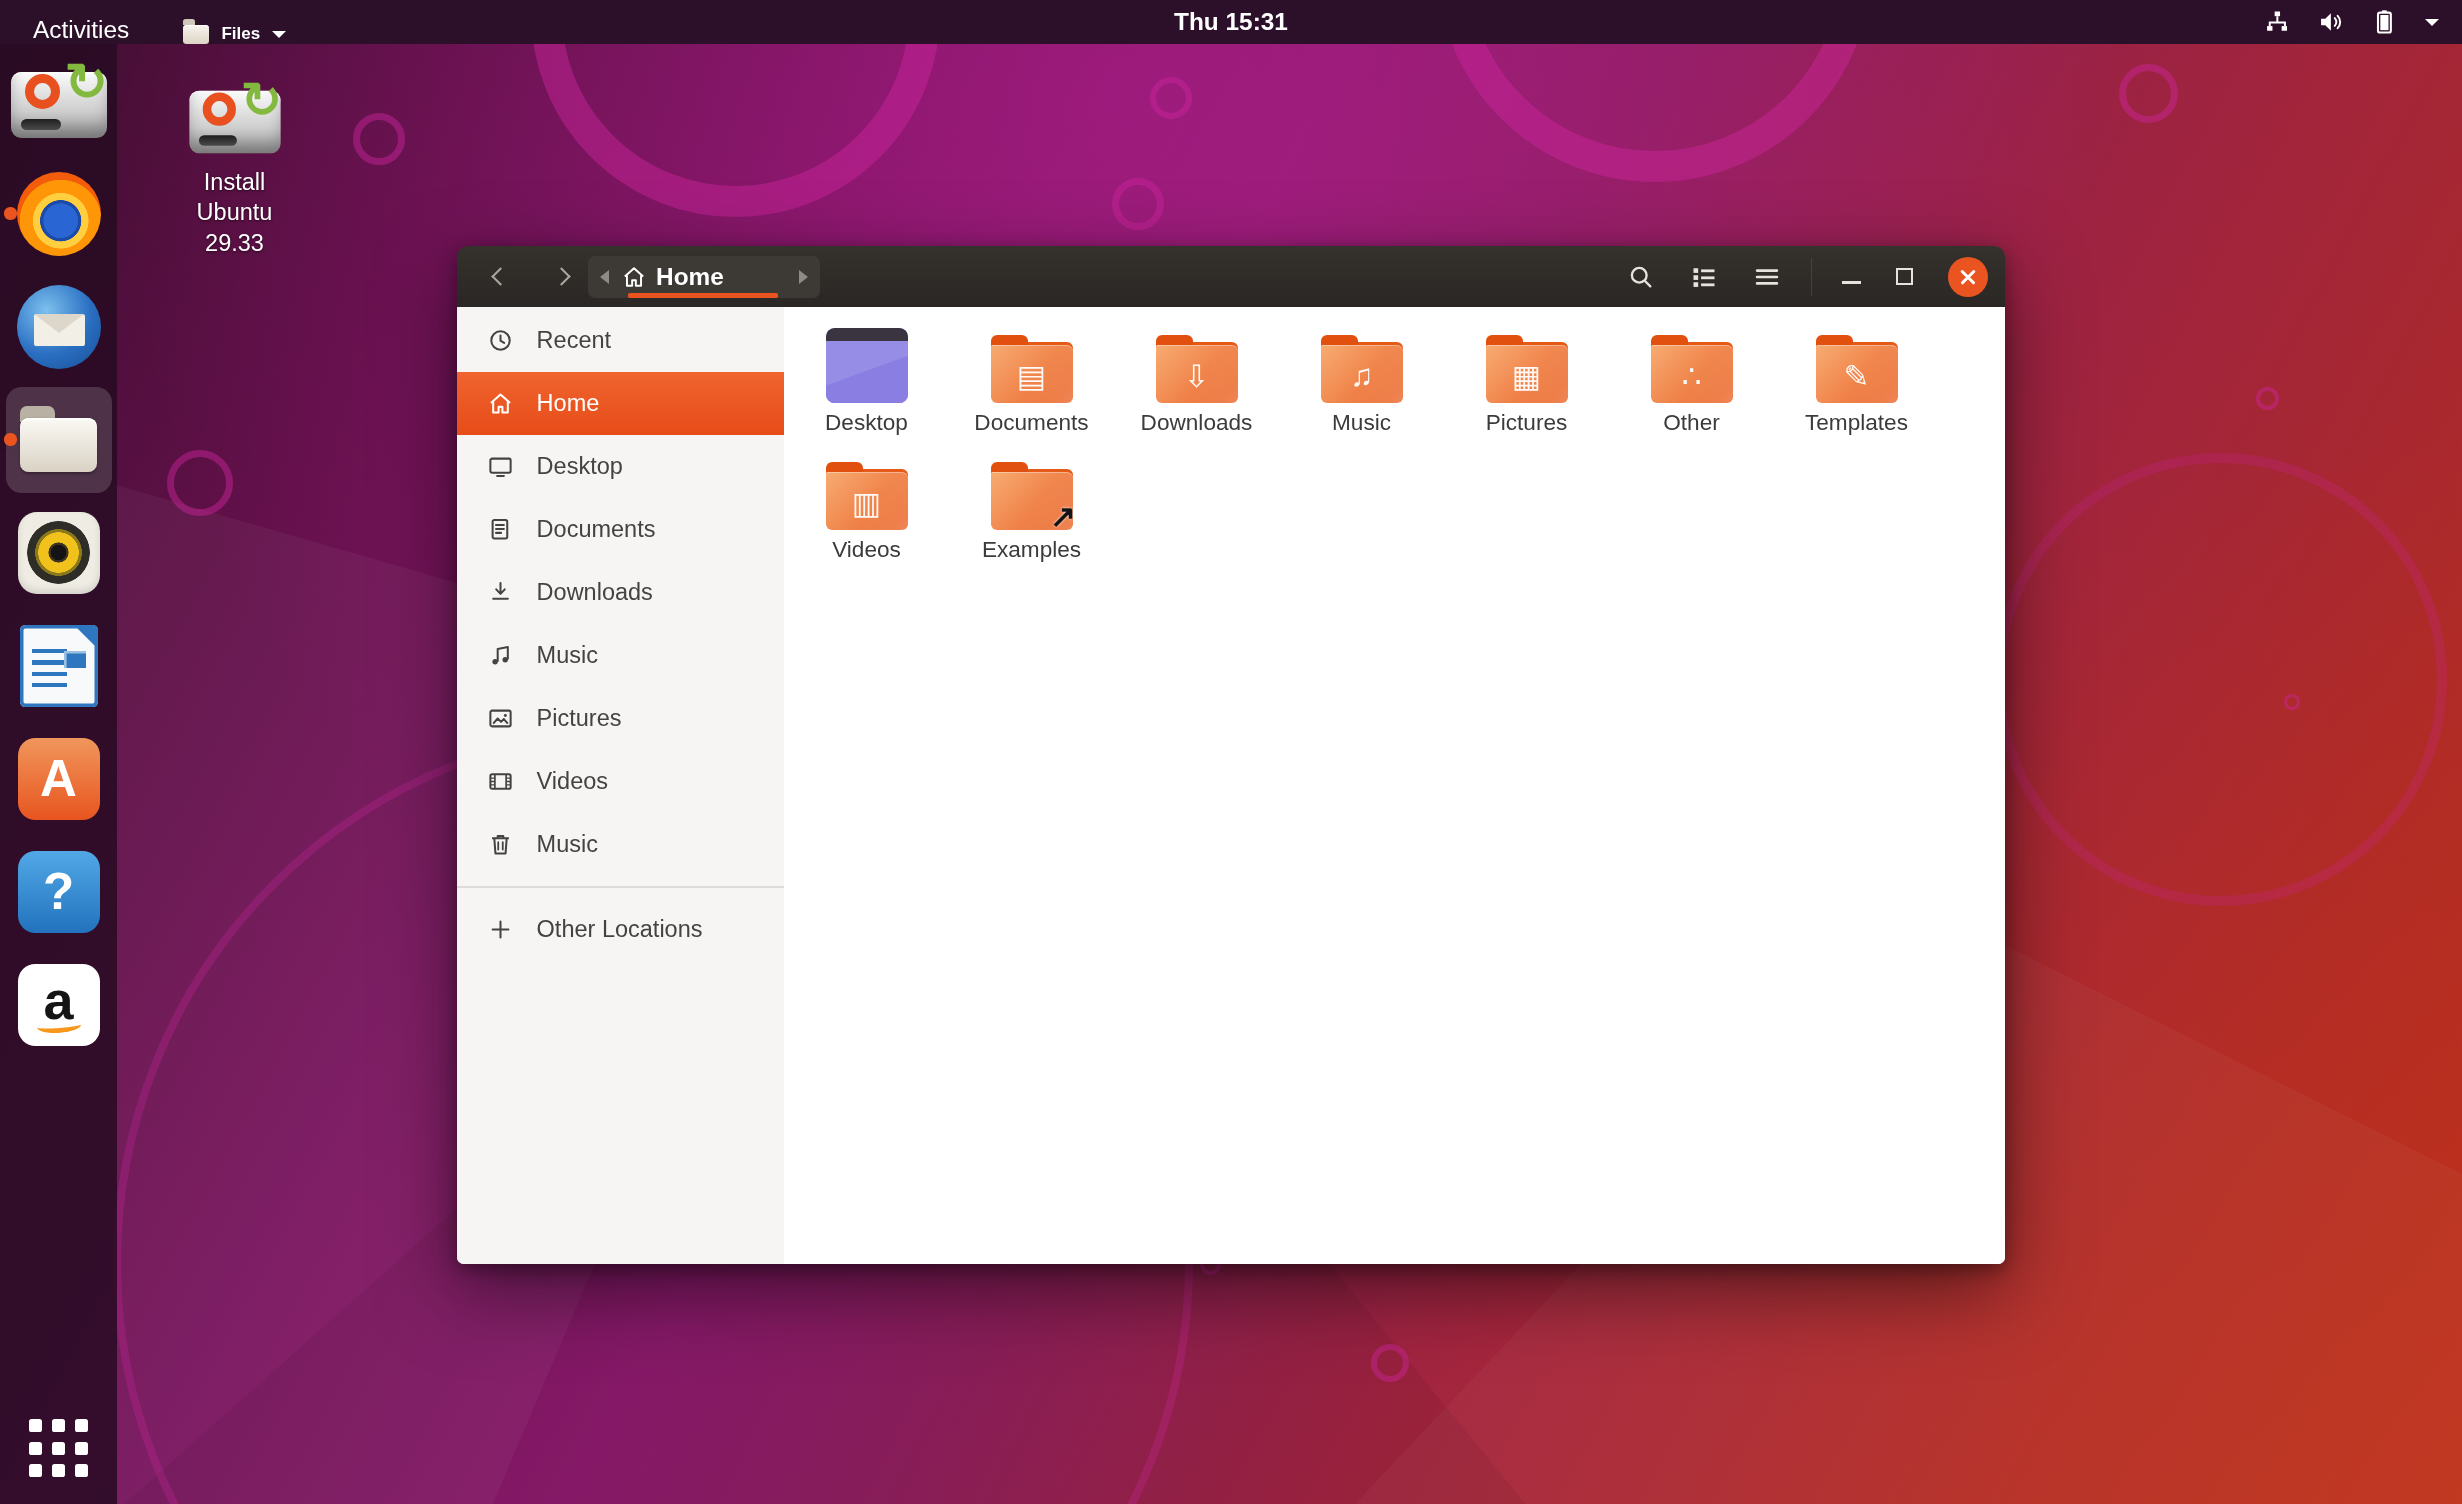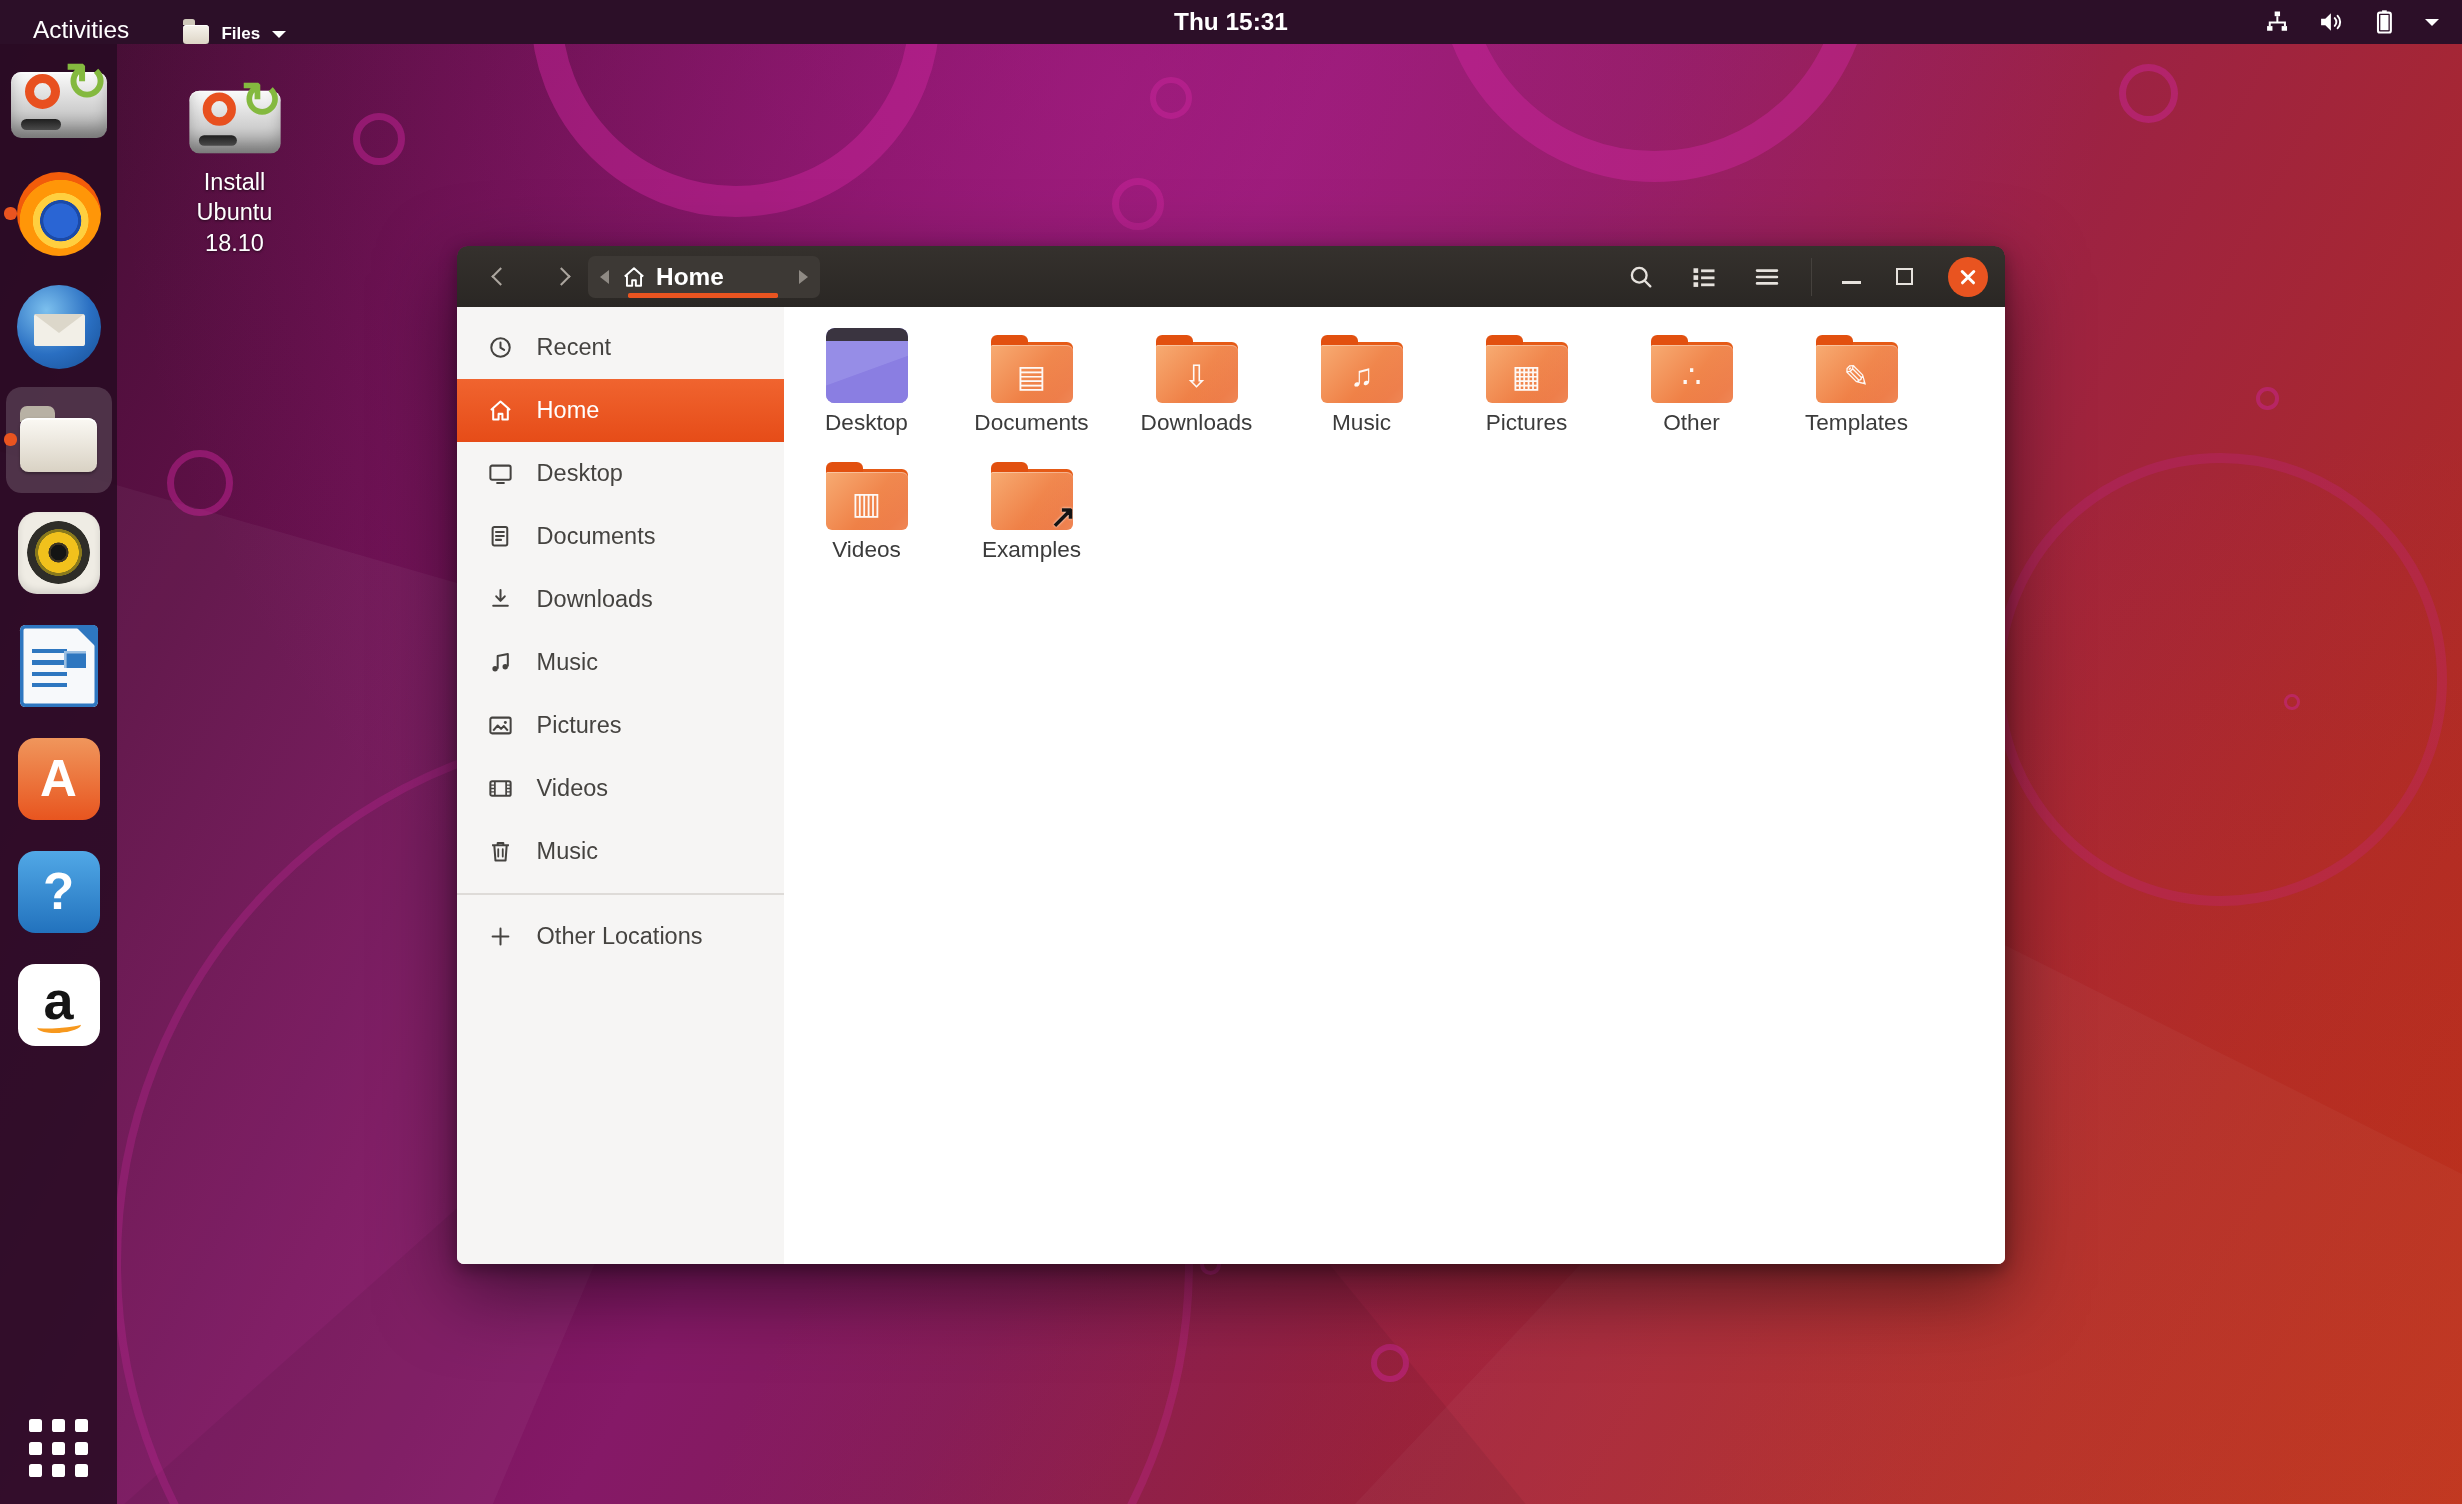--- a/index.html
+++ b/index.html
@@ -90,21 +90,21 @@
   .hb-btn{display:flex;align-items:center;justify-content:center;cursor:pointer}
   .hb-sep{width:1.7px;height:38px;background:#45413d;margin:0 -5.2px}
   .min-ic{width:19px;height:2.6px;background:#e6e2dd;margin-top:12.2px}
   .max-ic{width:16.5px;height:16.5px;border:2.2px solid #e6e2dd}
   .close-btn{width:40px;height:40px;border-radius:50%;background:#e95420;position:relative}
   .close-btn::before,.close-btn::after{content:"";position:absolute;left:50%;top:50%;width:19px;height:2.6px;background:#fff;border-radius:1.7px}
   .close-btn::before{transform:translate(-50%,-50%) rotate(45deg)}
   .close-btn::after{transform:translate(-50%,-50%) rotate(-45deg)}
 
   .win-body{position:absolute;left:0;top:61px;right:0;bottom:0;background:#fff}
-  .sidebar{position:absolute;left:0;top:0;bottom:0;width:334px;background:#f6f5f4;border-right:0.9px solid #d9d6d3;padding-top:9px}
+  .sidebar{position:absolute;left:0;top:0;bottom:0;width:334px;background:#f6f5f4;border-right:0.9px solid #d9d6d3;padding-top:2px}
   .sb-item{height:63px;display:flex;align-items:center;padding-left:30px;gap:22.6px;color:#454340;font-size:23.5px;font-weight:500;cursor:pointer}
   .sb-item svg{width:27px;height:27px;flex:0 0 27px}
   .sb-item.selected{background:linear-gradient(#f0642f,#e64c18);color:#fff}
   .sb-sep{height:1.7px;background:#dedbd8;margin:10.4px 0}
   .files-grid{position:absolute;left:327px;top:0;right:0;bottom:0;background:#fff;display:grid;grid-template-columns:repeat(7,165px);grid-auto-rows:127px;align-content:start;padding:17.4px 0 0 0}
   .file-cell{display:flex;flex-direction:column;align-items:center;padding-top:1.7px;cursor:pointer}
   .ficon{height:77px;display:flex;align-items:flex-end;justify-content:center;position:relative}
   .folder{width:82px;height:68px;position:relative}
   .folder .tab{position:absolute;top:0;left:0;width:37px;height:15.7px;background:#e2500f;border-radius:6.1px 6.1px 0 0}
   .folder .back{position:absolute;top:7px;left:0;right:0;height:15.7px;background:#e55a16;border-radius:0 6.1px 0 0}
@@ -262,21 +262,21 @@
 
 <div class="desktop-shortcut">
   <span class="drv" style="transform:scale(.95)">
     <span class="ubu"></span>
     <span class="garr">↻</span>
     <span class="slot"></span>
   </span>
   <div class="ds-label">
     <div>Install</div>
     <div>Ubuntu</div>
-    <div>18.10</div>
+    <div>29.33</div>
   </div>
 </div>
 
 <div class="window">
   <div class="headerbar">
     <span class="nav-btn nav-back">
         <span class="chev l"></span>
       </span>
     <span class="nav-btn nav-fwd">
         <span class="chev r"></span>

